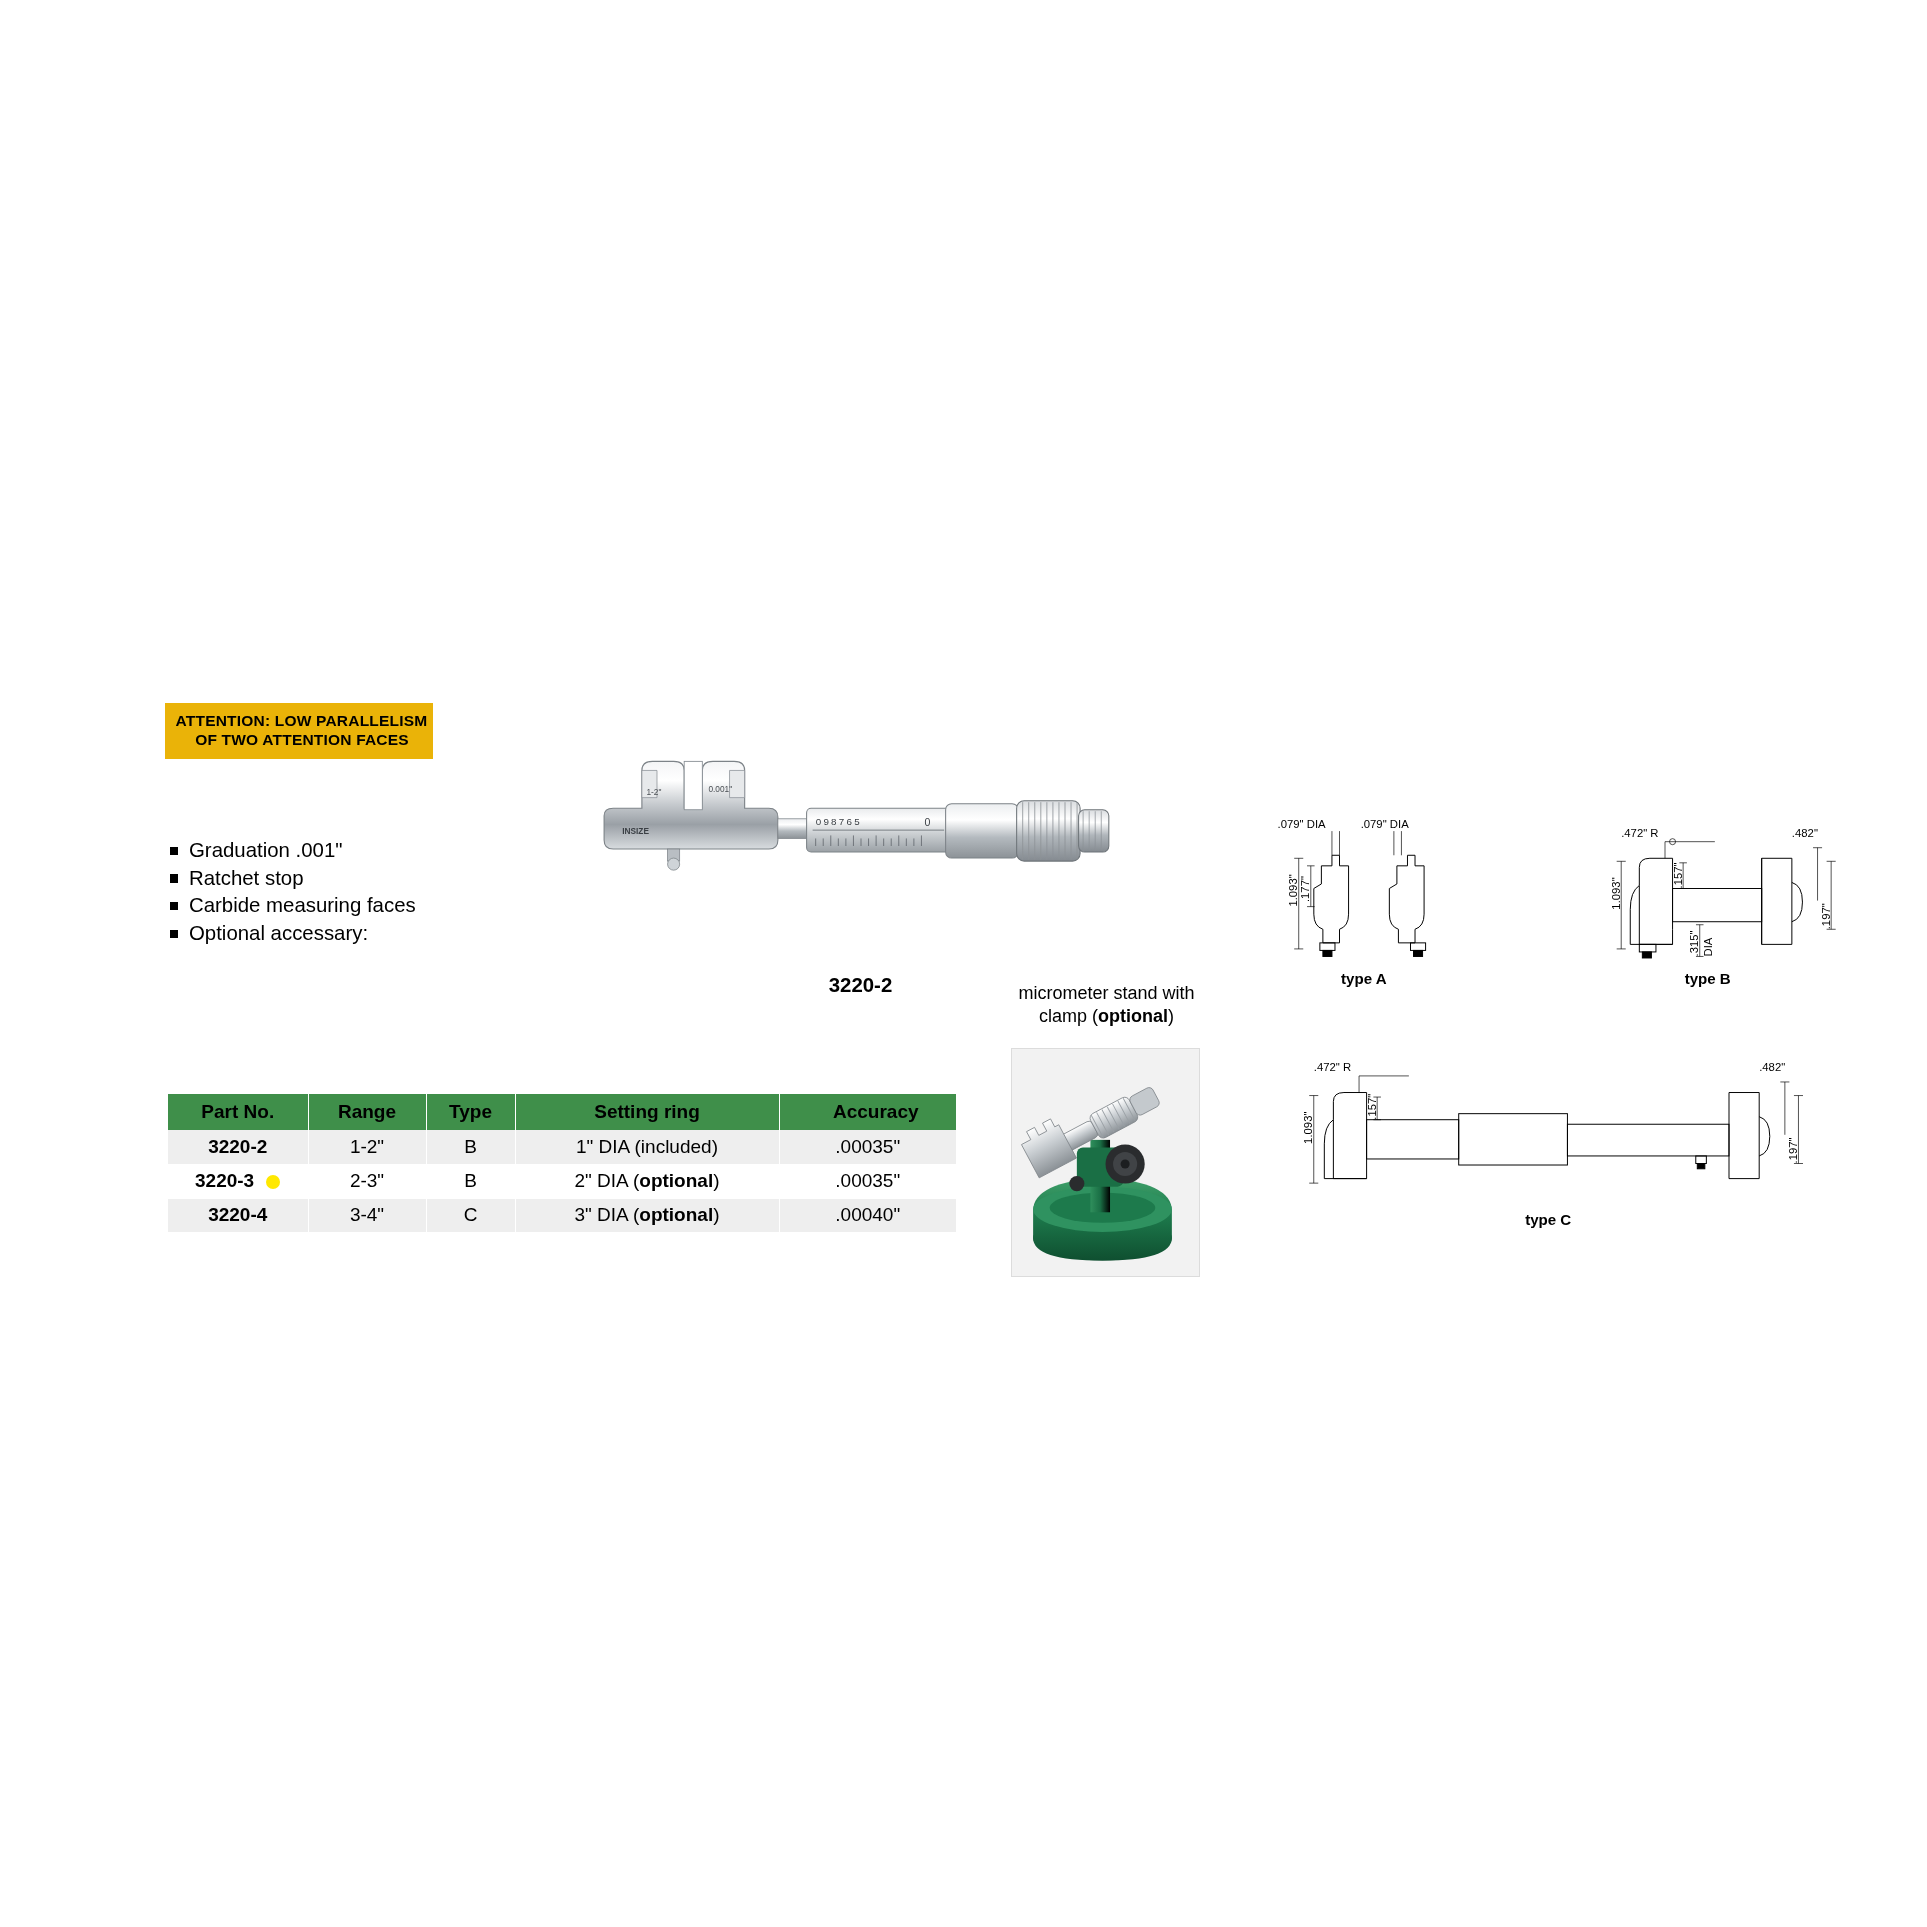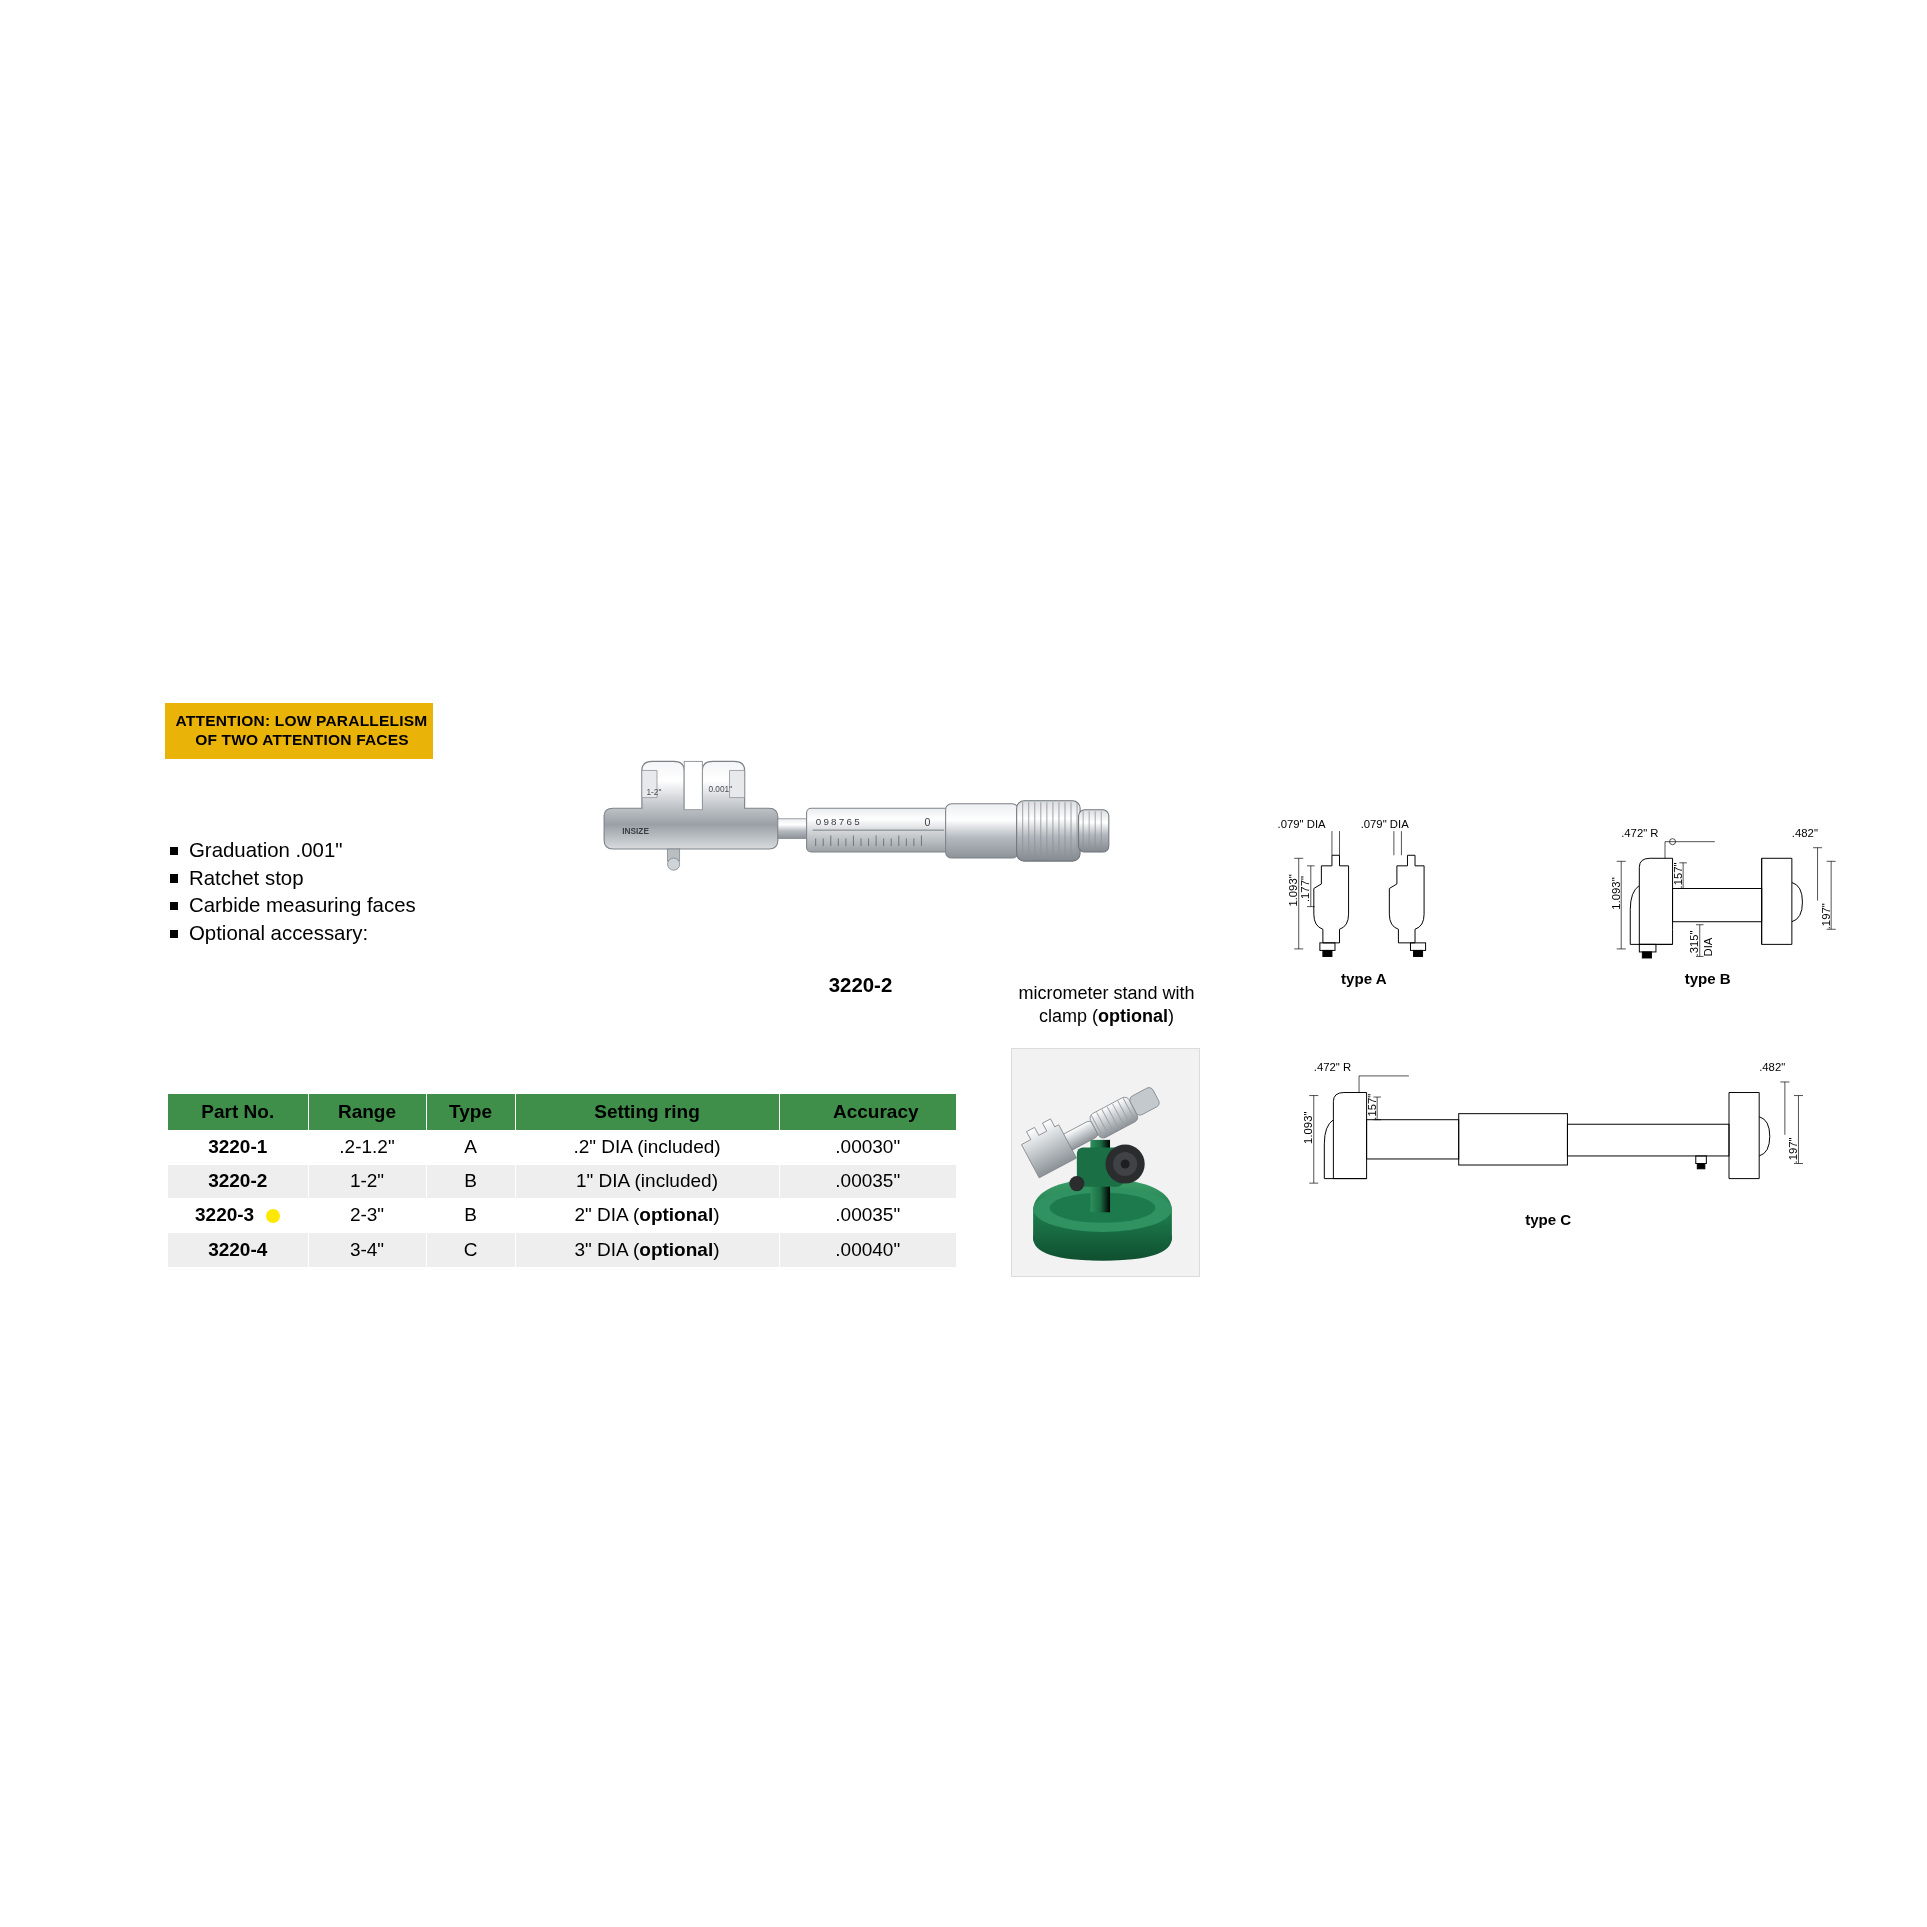--- a/index.html
+++ b/index.html
@@ -132,27 +132,20 @@
     <thead>
       <tr>
         <th>Part No.</th>
         <th>Range</th>
         <th>Type</th>
         <th>Setting ring</th>
         <th>Accuracy</th>
       </tr>
     </thead>
     <tbody>
-      <tr>
-        <td class="part"><span>3220-1</span></td>
-        <td>.2-1.2"</td>
-        <td>A</td>
-        <td><span>.2" DIA (</span><b style="font-weight:normal">included</b><span>)</span></td>
-        <td>.00030"</td>
-      </tr>
       <tr class="alt">
         <td class="part"><span>3220-2</span></td>
         <td>1-2"</td>
         <td>B</td>
         <td><span>1" DIA (</span><b style="font-weight:normal">included</b><span>)</span></td>
         <td>.00035"</td>
       </tr>
       <tr>
         <td class="part"><span>3220-3</span><span class="dot"></span></td>
         <td>2-3"</td>

